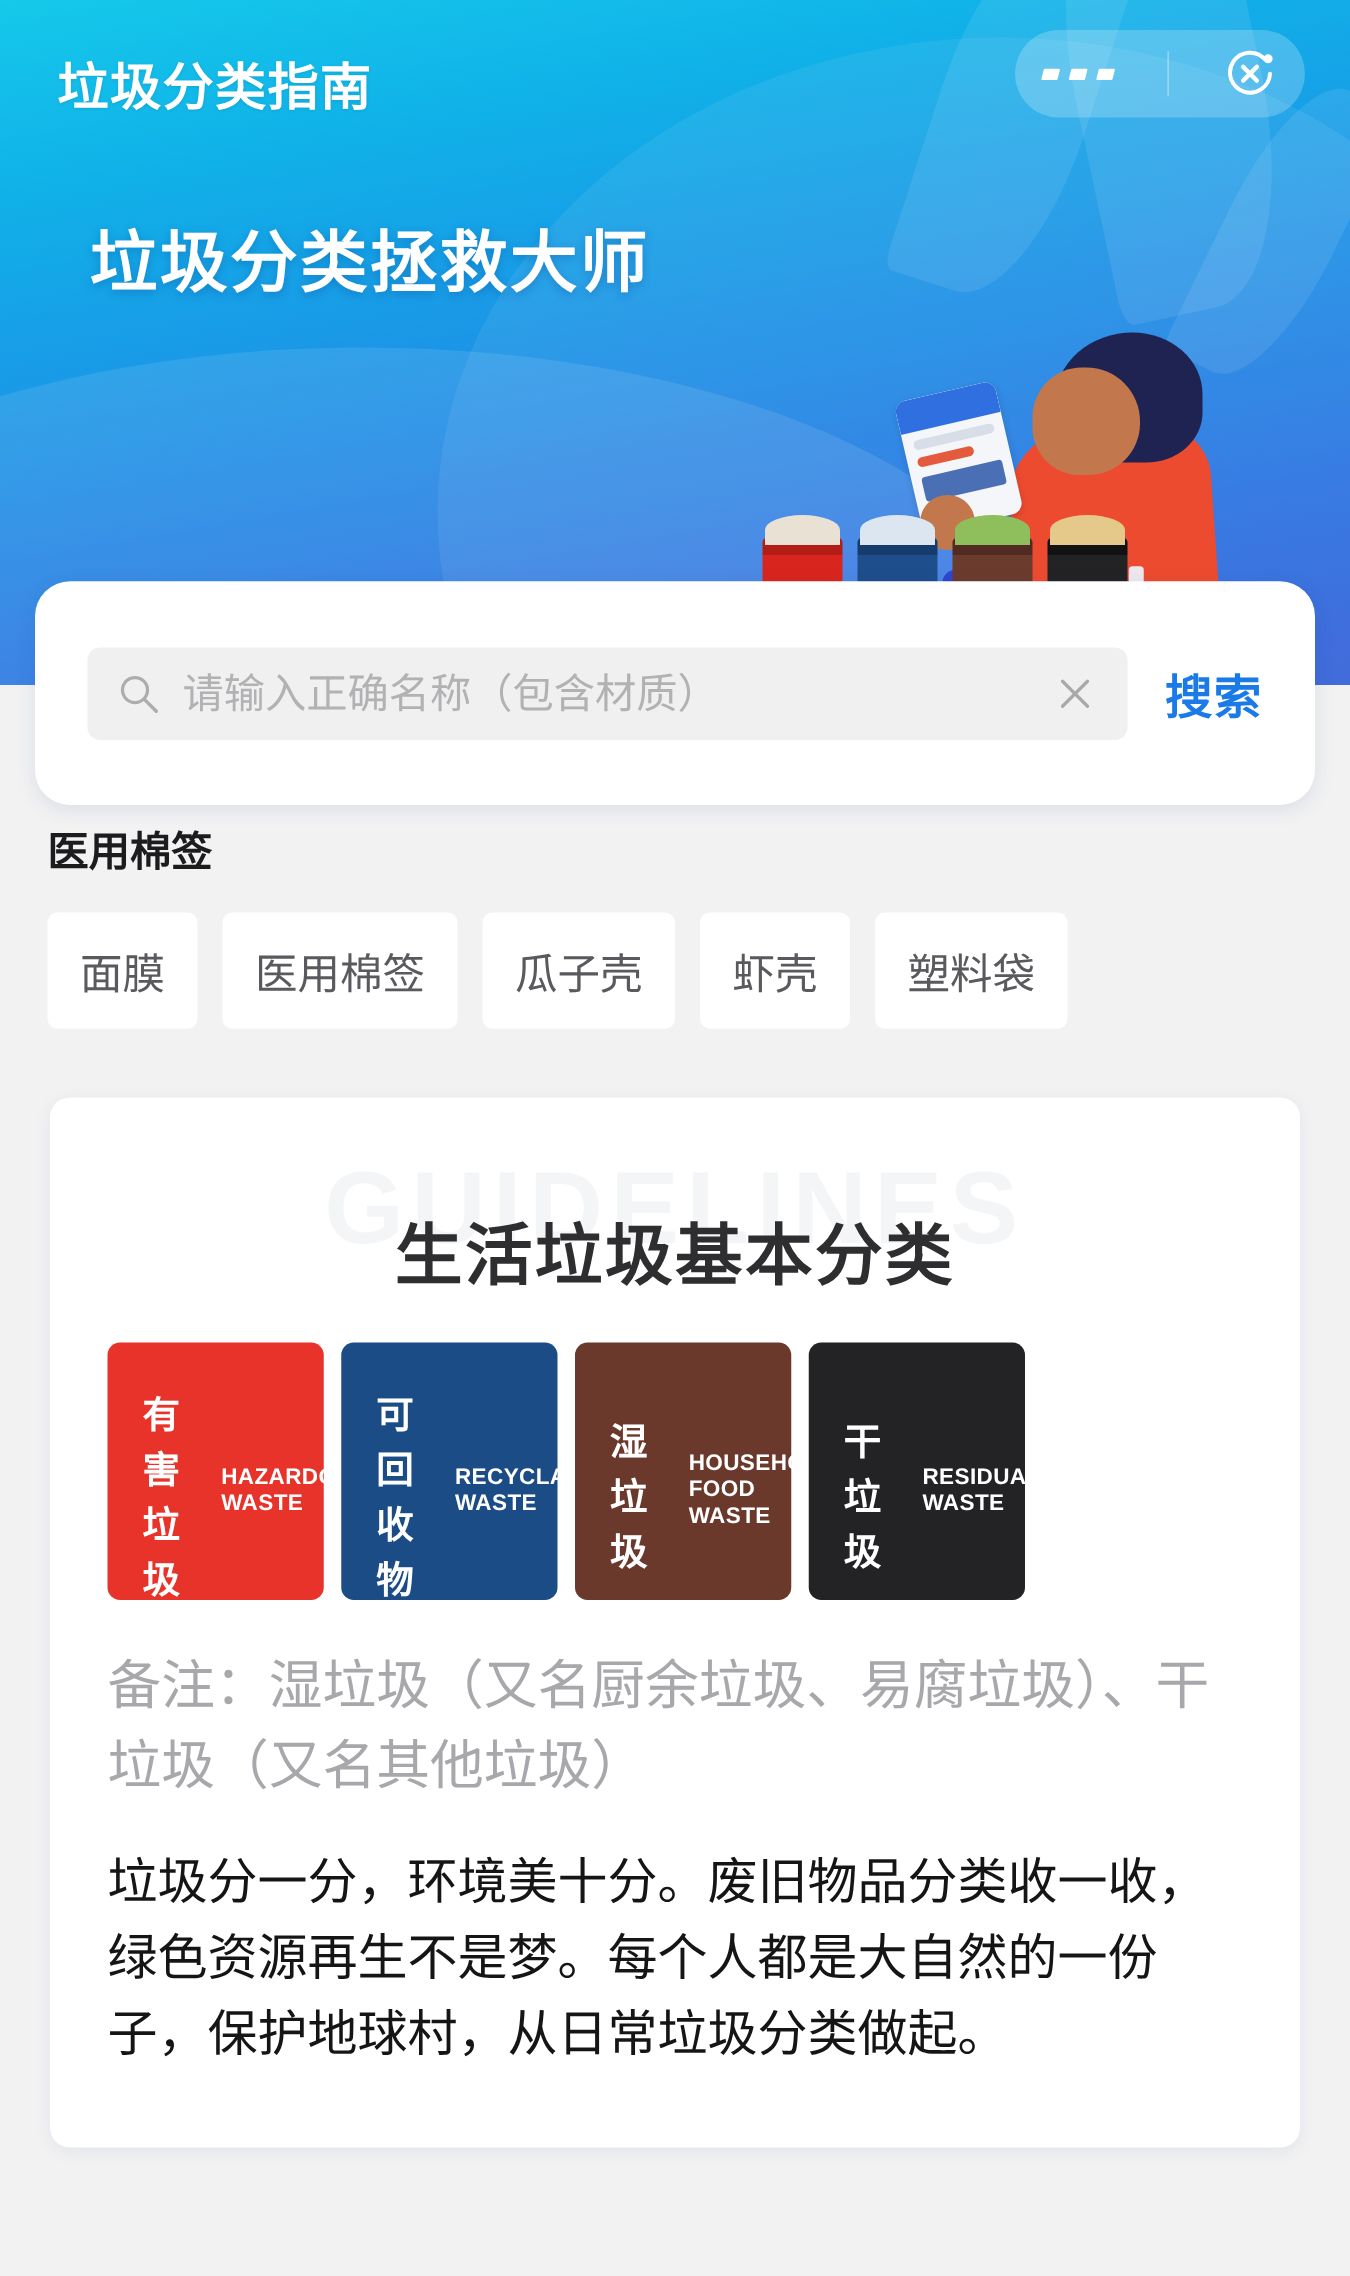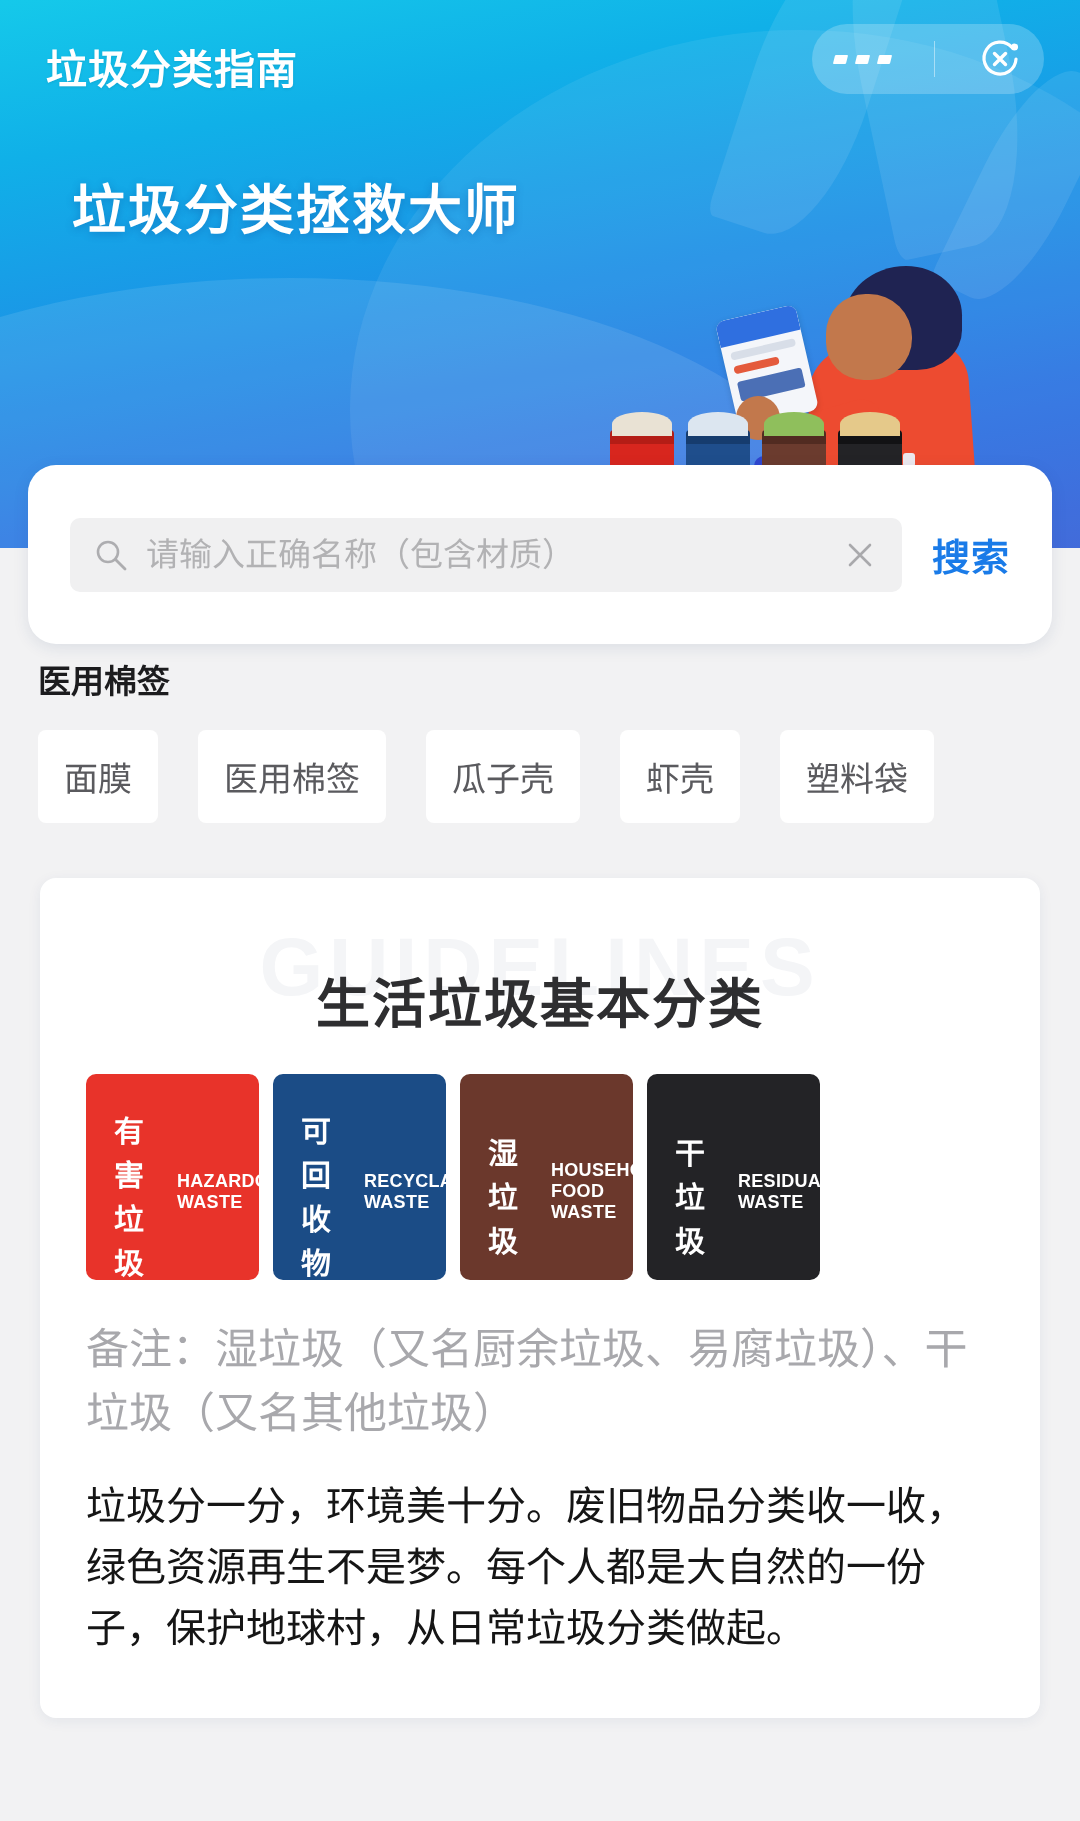--- a/index.html
+++ b/index.html
@@ -157,21 +157,21 @@
     letter-spacing:1px; cursor:pointer; white-space:nowrap;
   }
 
   
   .hot-title{
     position:absolute; left:38px; top:655px;
     font-size:33px; font-weight:700; color:#1C1C1E;
   }
   .chips{
     position:absolute; left:38px; top:730px;
-    display:flex; gap:40px;
+    display:flex; gap:20px;
   }
   .chip{
     background:#FFFFFF; border-radius:8px;
     padding:22px 26px;
     font-size:34px; color:#5A5A5E; white-space:nowrap;
     cursor:pointer;
   }
 
   
   .guide-card{

